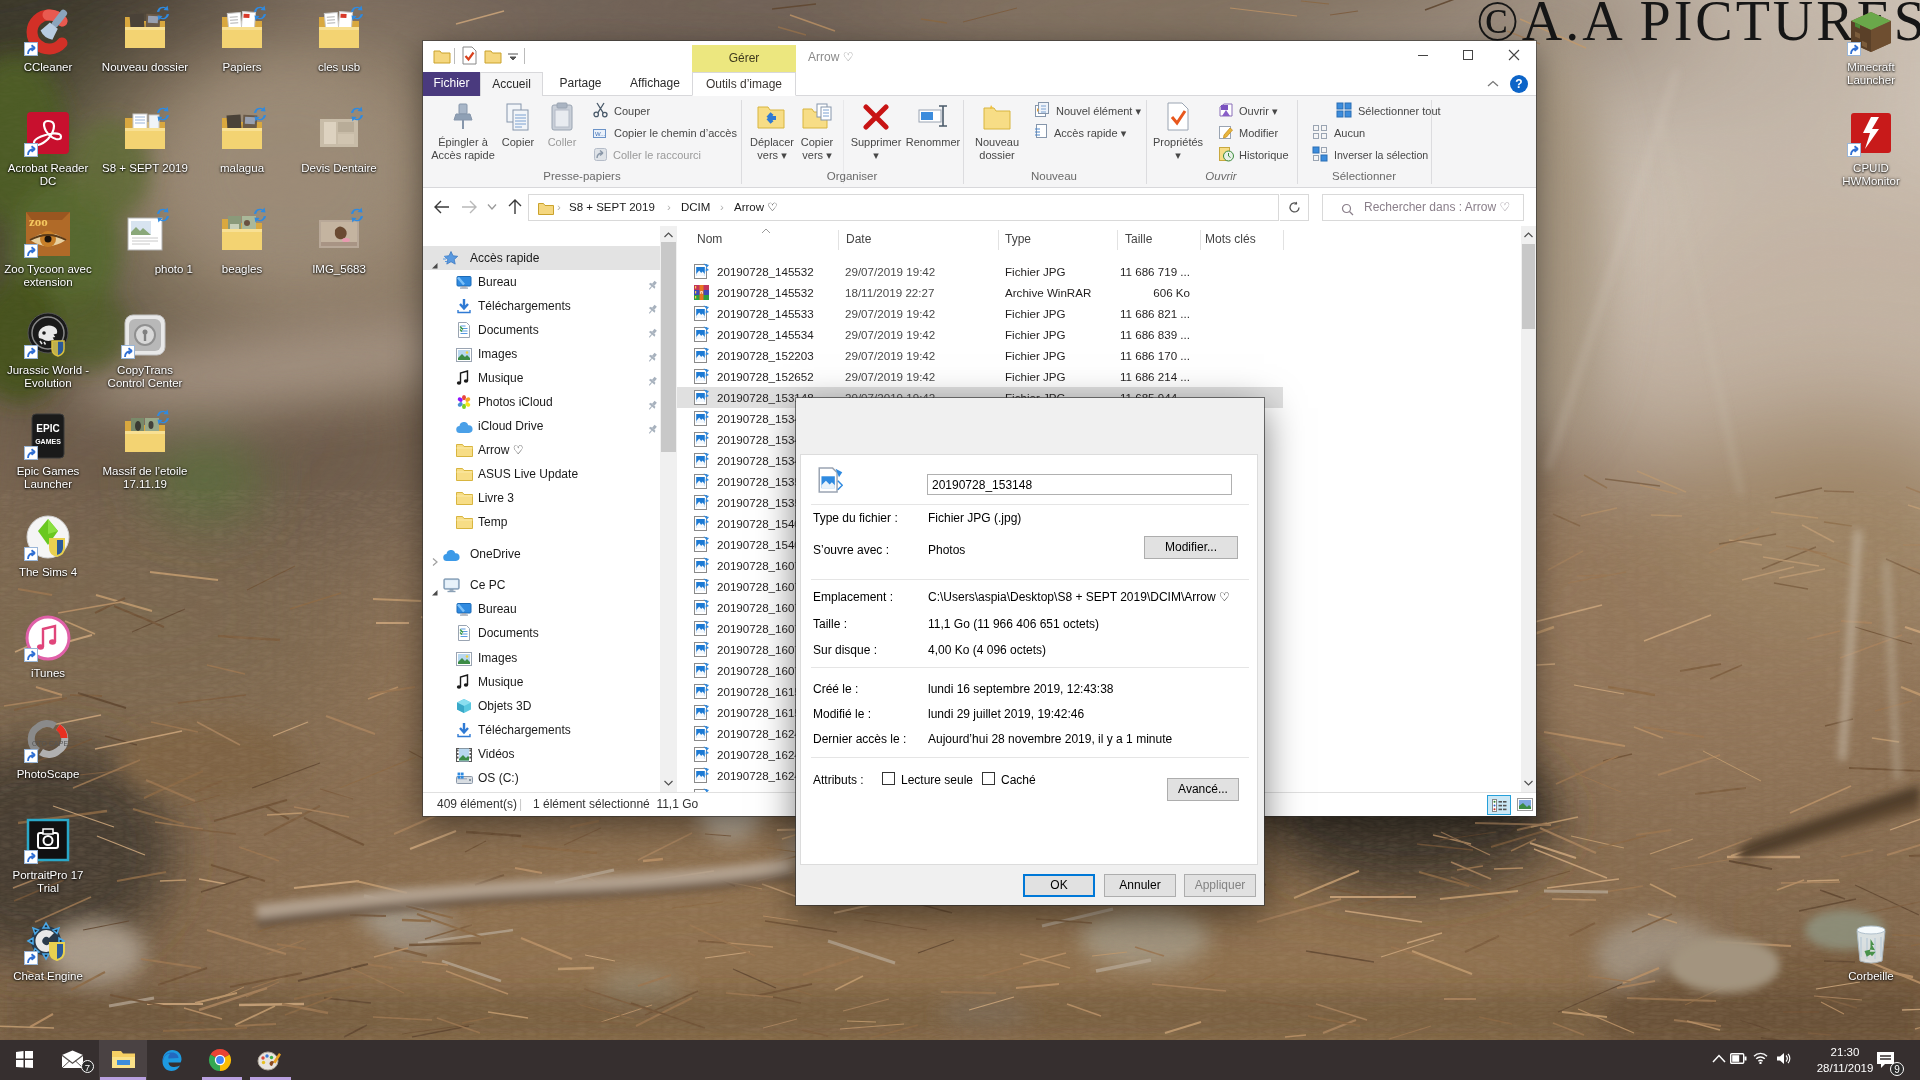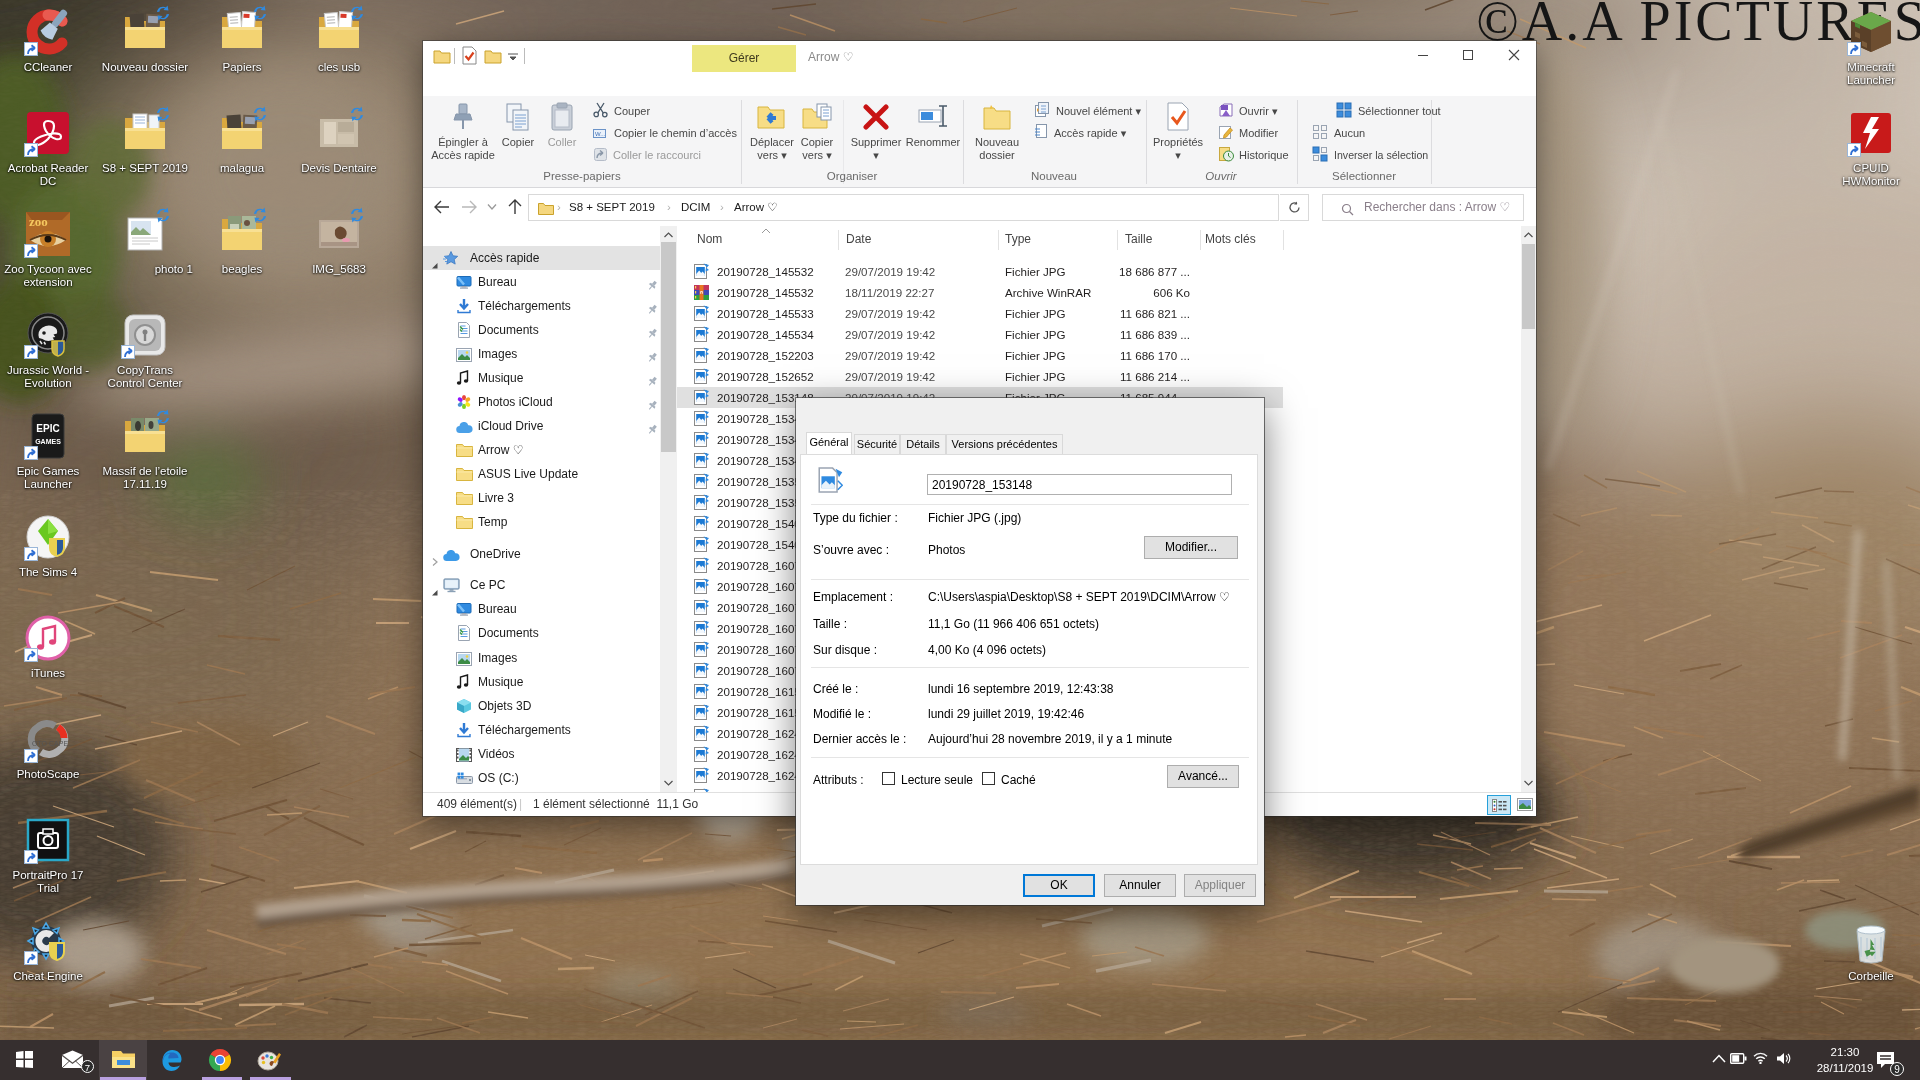--- a/index.html
+++ b/index.html
@@ -1004,20 +1004,31 @@
   <div class="wbtn" style="right:90px"><svg width="11" height="11" viewBox="0 0 11 11">
             <path d="M0,5.5 h10" stroke="#444"></path>
           </svg></div>
   <div class="wbtn" style="right:45px"><svg width="11" height="11" viewBox="0 0 11 11">
             <rect x="0.5" y="0.5" width="9" height="9" fill="none" stroke="#444"></rect>
           </svg></div>
   <div class="wbtn" style="right:0"><svg width="12" height="12" viewBox="0 0 12 12">
             <path d="M1,1 L11,11 M11,1 L1,11" stroke="#444" stroke-width="1.1"></path>
           </svg></div>
  </div>
+ <div id="tabrow">
+  <div id="tab-fichier">Fichier</div>
+  <div class="tab" id="tab-accueil">Accueil</div>
+  <div class="tab" style="left:120px;width:75px;">Partage</div>
+  <div class="tab" style="left:195px;width:74px;">Affichage</div>
+  <div class="tab" id="tab-outils">Outils d’image</div>
+  <svg class="abs" style="right:37px;top:8px" width="12" height="8" viewBox="0 0 12 8">
+          <path d="M1,6 l5,-4.5 5,4.5" stroke="#777" fill="none" stroke-width="1.3"></path>
+        </svg>
+  <div class="abs" style="right:8px;top:3px;width:18px;height:18px;border-radius:50%;background:#0c64c8;color:#fff;text-align:center;line-height:18px;font-size:12px;font-weight:bold;">?</div>
+ </div>
  <div id="ribbon">
         <div class="rbig" style="left:4px;width:72px;"><div style="height:34px"><svg width="26" height="30" viewBox="0 0 26 30">
               <g stroke="#8696ab" fill="#a8b6c8">
                 <rect x="9" y="2" width="8" height="10" rx="1"></rect>
                 <path d="M6,12 h14 l2,6 H4 Z" fill="#8fa0b5"></path>
                 <path d="M13,18 v9" stroke-width="2" fill="none"></path>
               </g>
             </svg></div>Épingler à<br>Accès rapide</div>
 <div class="rbig" style="left:68px;width:54px;"><div style="height:34px"><svg width="28" height="30" viewBox="0 0 28 30">
               <rect x="3" y="2" width="14" height="18" fill="#f2f5f9" stroke="#8696ab"></rect>
@@ -1454,21 +1465,21 @@
           <span class="fi"><svg width="17" height="17" viewBox="0 0 17 17">
               <rect x="1.5" y="1.5" width="12" height="14" fill="#fff" stroke="#8a8a8a"></rect>
               <rect x="3.2" y="4" width="8.6" height="9" fill="#1c7ad4"></rect>
               <path d="M3.2,11 l3,-3.5 2,2.5 1.3,-1.5 2.3,2.5 v2 h-8.6 z" fill="#fff" opacity="0.95"></path>
               <path d="M10.5,0.5 l5.5,1.5 -2,2.5 z" fill="#2f8ae0"></path>
               <path d="M13,4.5 l3,2.5 -3.5,1.5 z" fill="#2f8ae0"></path>
             </svg></span>
           <span class="fn">20190728_145532</span>
           <span class="fd" style="color:#4a4a4a">29/07/2019 19:42</span>
           <span class="ft">Fichier JPG</span>
-          <span class="fs">18 686 877 ...</span>
+          <span class="fs">11 686 719 ...</span>
         </div>
 <div class="frow" style="top:56px;">
           <span class="fi"><svg width="17" height="17" viewBox="0 0 17 17">
               <rect x="1" y="1" width="15" height="5" fill="#c2355c"></rect>
               <rect x="1" y="6" width="15" height="5" fill="#3f4ab8"></rect>
               <rect x="1" y="11" width="15" height="5" fill="#2e9e42"></rect>
               <rect x="6.5" y="1" width="4" height="15" fill="#e87722"></rect>
               <path d="M7.3,7.2 h2.4 v2.6 h-0.8 v-1.8 h-0.8 v1.8 h-0.8 z" fill="#fff"></path>
               <g fill="#ffd24a">
                 <rect x="2" y="2" width="1.2" height="2.5"></rect>
@@ -1828,26 +1839,20 @@
    <svg style="margin:3px 0 0 4px" width="16" height="13" viewBox="0 0 16 13">
             <rect x="0.5" y="0.5" width="15" height="12" fill="#fff" stroke="#9a9a9a" stroke-width="1"></rect>
             <rect x="2" y="2" width="12" height="9" fill="#7fa8e0"></rect>
             <path d="M2,8 l4,-3 4,4 2,-2 2,2 v2 h-12 z" fill="#3c8c46"></path>
           </svg>
   </div>
  </div>
 </div>
 
 <div id="dlg">
- <div id="dlgtabs">
-  <div class="dtab act" style="left:10px;width:46px;">Général</div>
-  <div class="dtab" style="left:58px;width:46px;">Sécurité</div>
-  <div class="dtab" style="left:104px;width:46px;">Détails</div>
-  <div class="dtab" style="left:150px;width:117px;">Versions précédentes</div>
- </div>
  <div id="dlgpage">
   <svg class="abs" style="left:16px;top:10px" width="26" height="30" viewBox="0 0 17.5 17">
           <path d="M1.5,0.5 h9 l3,3 v13 h-12 z" fill="#fff" stroke="#9aa4b2"></path>
           <rect x="3" y="6" width="9" height="8" fill="#2f8ae0"></rect>
           <path d="M3,12 l3,-3 2.5,2.5 1.5,-1.5 2,2 v2 h-9 z" fill="#e8f2fa"></path>
           <path d="M12.5,1 l4.5,2.2 -2.2,3.4 z" fill="#2f8ae0"></path>
           <path d="M14,9 l3,3 -3,3" stroke="#2f8ae0" fill="none"></path>
         </svg>
   <input class="abs" style="left: 126px; top: 19px; width: 305px; height: 21px; border: 1px solid rgb(176, 176, 176); font-family: &quot;Liberation Sans&quot;, sans-serif; font-size: 12px; padding: 0px 4px; color: rgb(0, 0, 0);" value="20190728_153148">
   <div class="dsep" style="top:49px"></div>
@@ -1869,21 +1874,21 @@
   <div class="dl" style="top:252px">Modifié le&nbsp;:</div>
         <div class="dv" style="top:252px">lundi 29 juillet 2019, 19:42:46</div>
   <div class="dl" style="top:277px">Dernier accès le&nbsp;:</div>
         <div class="dv" style="top:277px">Aujourd’hui 28 novembre 2019, il y a 1 minute</div>
   <div class="dsep" style="top:302px"></div>
   <div class="dl" style="top:318px">Attributs&nbsp;:</div>
   <div class="cb" style="left:81px;top:317px"></div>
         <div class="abs" style="left:100px;top:318px">Lecture seule</div>
   <div class="cb" style="left:181px;top:317px"></div>
         <div class="abs" style="left:200px;top:318px">Caché</div>
-  <div class="dbtn" style="left:366px;top:310px;text-align:center;">Avancé...</div>
+  <div class="dbtn" style="left:366px;top:323px;text-align:center;">Avancé...</div>
  </div>
  <div class="dbtn" style="left:227px;top:476px;border:2px solid #0078d7;line-height:19px;">OK</div>
  <div class="dbtn" style="left:308px;top:476px;">Annuler</div>
  <div class="dbtn" style="left:388px;top:476px;color:#838383;">Appliquer</div>
 </div>
 
 <div id="taskbar">
  <div class="tbtn" style="left:0">
   <svg style="margin:11px 0 0 16px" width="17" height="17" viewBox="0 0 17 17">
           <g fill="#fff">

